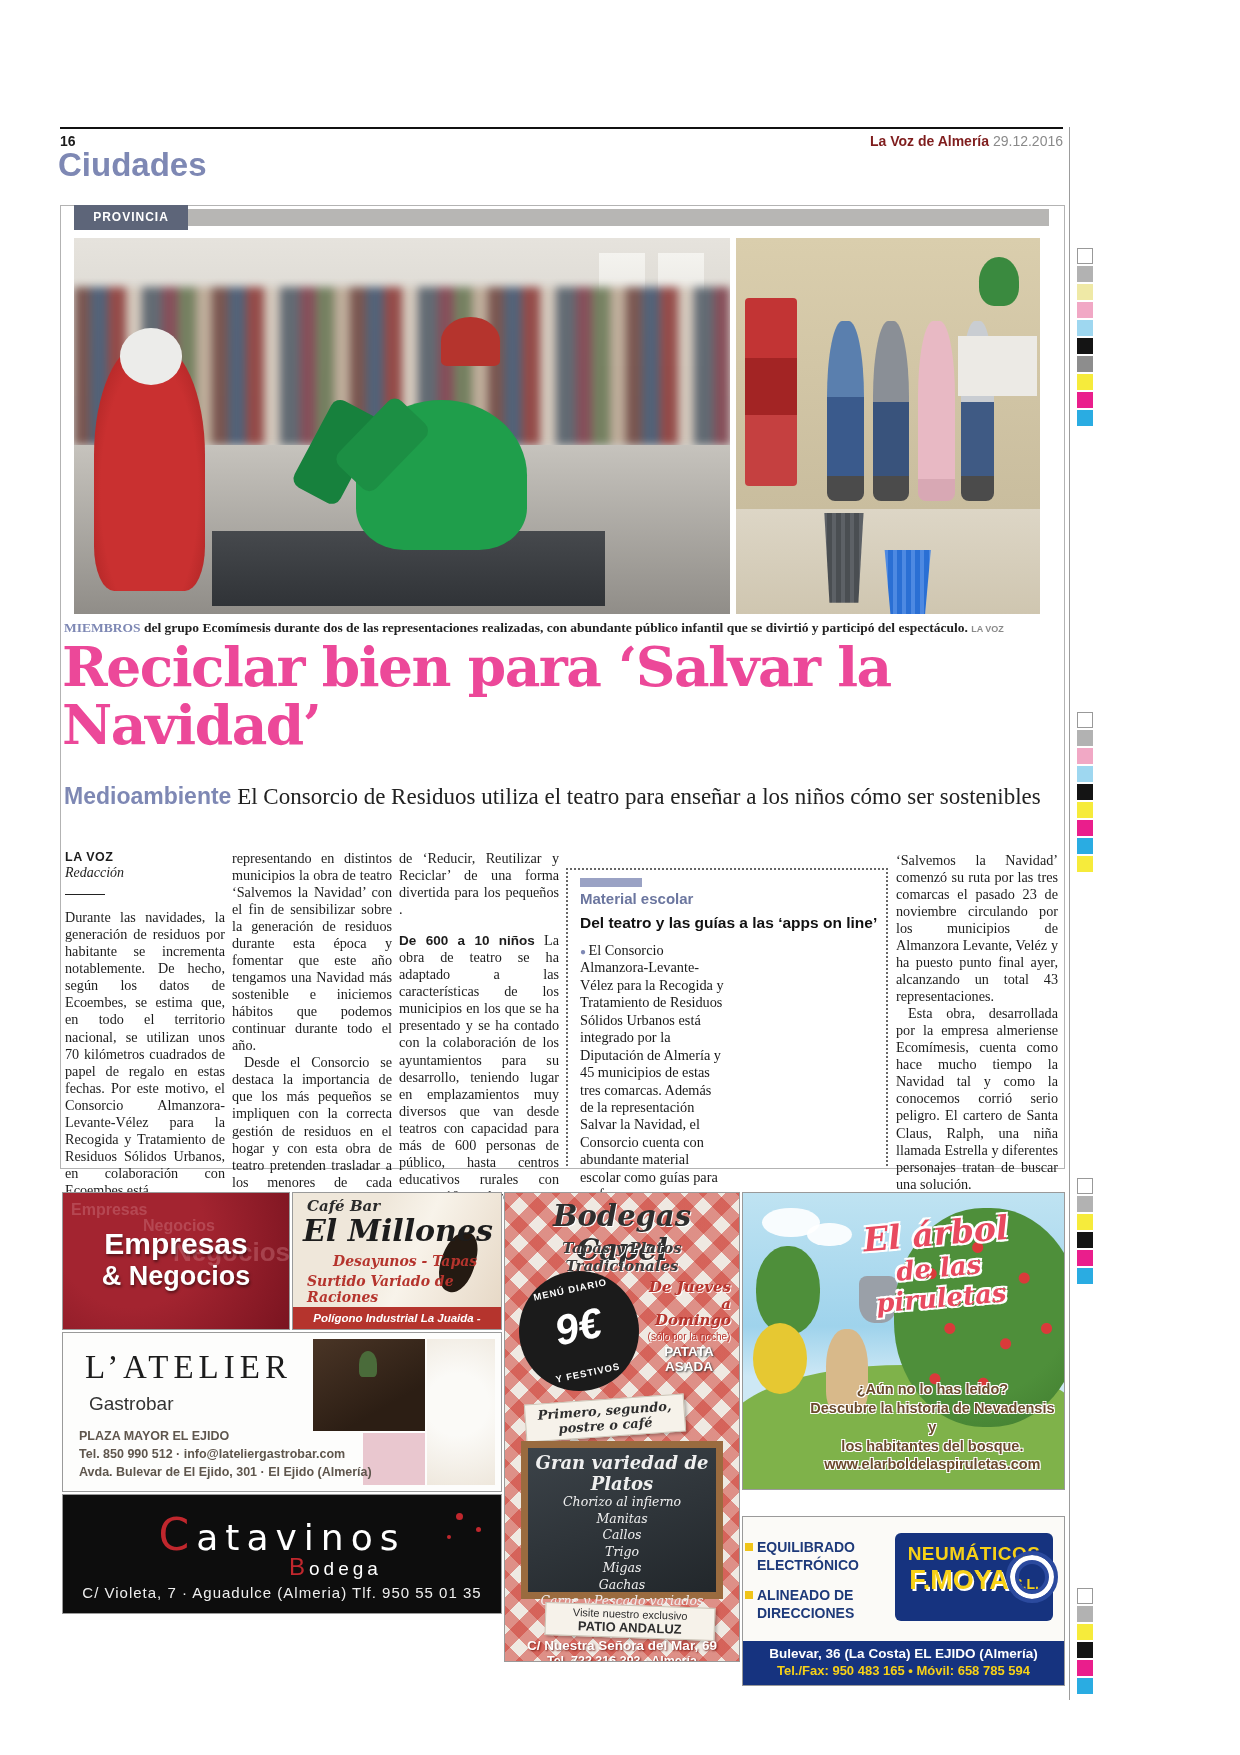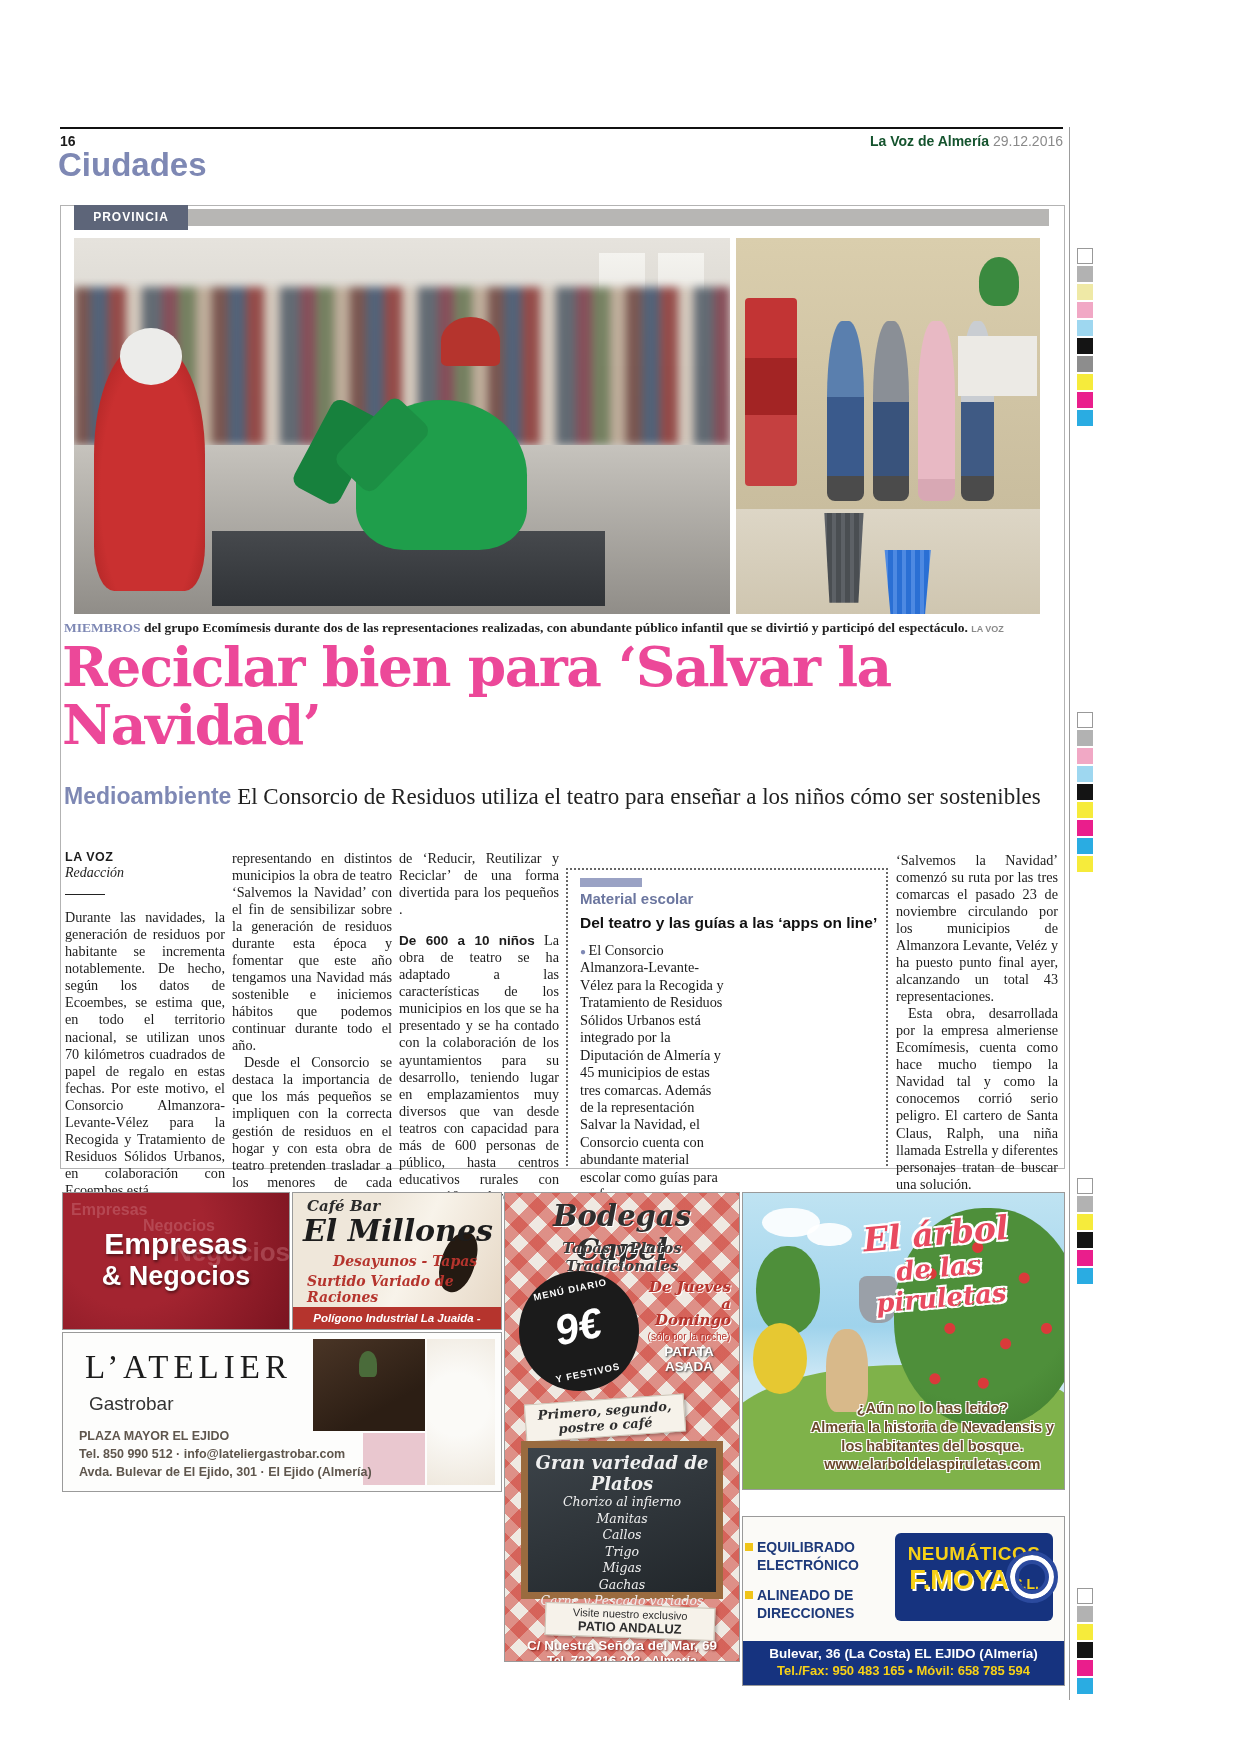--- a/index.html
+++ b/index.html
@@ -4,21 +4,21 @@
 <style>
   html,body{margin:0;padding:0;background:#e8e8e8;}
   .page{position:relative;width:1240px;height:1755px;background:#ffffff;overflow:hidden;
         font-family:"Liberation Sans",sans-serif;color:#1b1b1b;}
   .abs{position:absolute;}
 
   
   .top-rule{left:60px;top:127px;width:1003px;height:2px;background:#111;}
   .page-num{left:60px;top:133px;font-size:14px;font-weight:bold;}
   .masthead{left:600px;top:133px;width:463px;text-align:right;font-size:14px;}
-  .masthead b{color:#14532d;padding-left:28px;}
+  .masthead b{color:#7f1d1d;padding-left:28px;}
   .masthead .date{color:#8a8a8a;font-weight:normal;}
   .section-title{left:58px;top:146px;font-size:33px;font-weight:bold;color:#7e88b4;letter-spacing:0;}
 
   .v-rule{left:1069px;top:127px;width:1px;height:1573px;background:#9c9c9c;}
   .marks{left:1077px;width:16px;}
   .mark{width:16px;height:16px;margin-bottom:2px;}
 
   
   .frame{left:60px;top:205px;width:1003px;height:962px;border:1px solid #b3b3b3;background:#fff;}
   .provbar{left:74px;top:209px;width:975px;height:17px;background:#b7b6b4;}
@@ -368,20 +368,34 @@
     <div class="ate-plant"></div>
     <div class="ate-ph2"></div>
     <div class="ate-pink"></div>
     <div class="ate-addr">
       <div>PLAZA MAYOR EL EJIDO</div>
       <div>Tel. 850 990 512 · info@lateliergastrobar.com</div>
       <div>Avda. Bulevar de El Ejido, 301 · El Ejido (Almería)</div>
     </div>
   </div>
 
+  <div class="abs ad ad-cat">
+    <div class="cat-name">
+      <span class="cat-ini">C</span><span>atavinos</span>
+    </div>
+    <div class="cat-sub">
+      <span class="cat-ini" style="font-size:24px;">B</span><span>odega</span>
+    </div>
+    <span class="cat-dots">
+      <b style="right:38px;top:18px;width:7px;height:7px;"></b>
+      <b style="right:20px;top:32px;width:5px;height:5px;"></b>
+      <b style="right:50px;top:40px;width:4px;height:4px;"></b>
+    </span>
+    <div class="cat-addr">C/ Violeta, 7 · Aguadulce (Almeria) Tlf. 950 55 01 35</div>
+  </div>
 
   <div class="abs ad ad-cap">
     <div class="cap-name scriptf">Bodegas Capel</div>
     <div class="cap-tag scriptf">Tapas y Platos Tradicionales</div>
     <div class="cap-circle">
       <div class="cap-ring-t">MENÚ DIARIO</div>
       <div class="cap-price">9€</div>
       <div class="cap-ring-b">Y FESTIVOS</div>
     </div>
     <div class="cap-side">
@@ -418,21 +432,21 @@
     <div class="pir-bush"></div>
     <div class="pir-fount"></div>
     <div class="pir-char"></div>
     <div class="pir-tree"></div>
     <div class="pir-title">
       <div class="pir-t1">El árbol</div>
       <div class="pir-t2">de las piruletas</div>
     </div>
     <div class="pir-text">
       <div>¿Aún no lo has leido?</div>
-      <div>Almeria la historia de Nevadensis y</div>
+      <div>Descubre la historia de Nevadensis y</div>
       <div>los habitantes del bosque.</div>
       <div>www.elarboldelaspiruletas.com</div>
     </div>
   </div>
 
   <div class="abs ad ad-moya">
     <div class="moya-bul" style="top:22px;">
       <span>EQUILIBRADO</span><br>
       <span>ELECTRÓNICO</span>
     </div>

